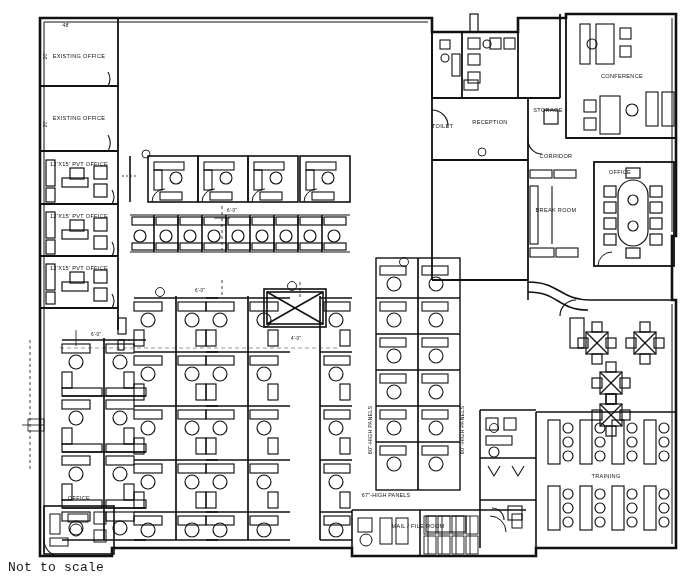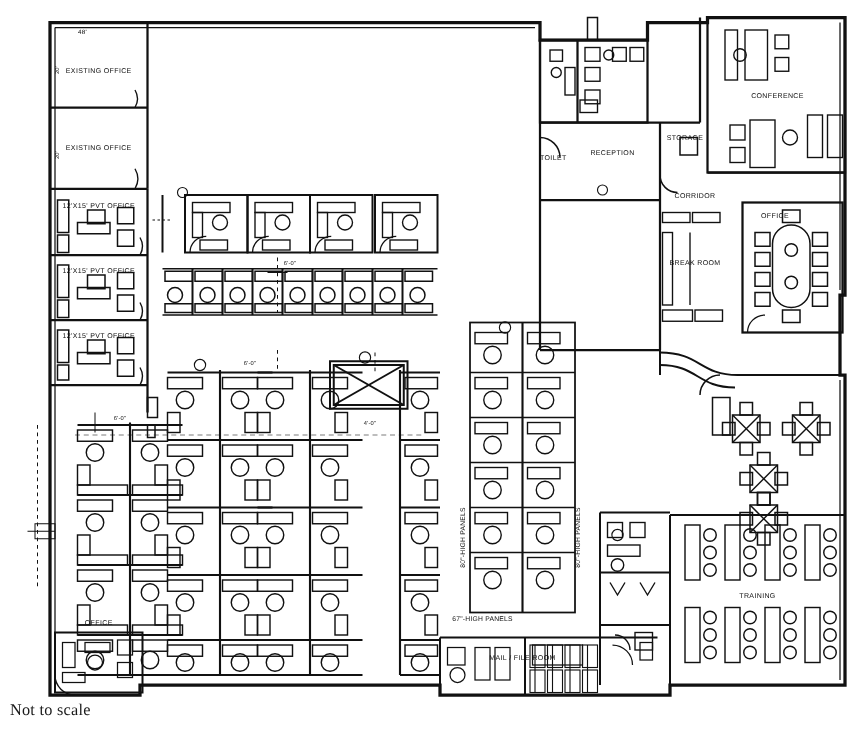--- a/index.html
+++ b/index.html
@@ -1,21 +1,21 @@
 <!DOCTYPE html>
 <html><head>
 <meta charset="utf-8">
 <style>
   html,body{margin:0;padding:0;background:#ffffff;}
   body{width:690px;height:588px;position:relative;overflow:hidden;
        font-family:"Liberation Sans", sans-serif;}
   #plan-root{position:absolute;left:0;top:0;width:690px;height:588px;}
   svg{display:block;}
   .cap{position:absolute;left:8px;top:560px;font-size:13px;color:#1a1a1a;
-       font-family:Liberation Serif, serif;letter-spacing:.2px;}
+       font-family:Liberation Mono, monospace;letter-spacing:.2px;}
   text{font-family:"Liberation Sans", sans-serif;fill:#111;}
 </style>
 </head>
 <body>
 
 <div id="plan-root">
 <svg width="690" height="588" viewBox="0 0 690 588">
   <rect x="0" y="0" width="690" height="588" fill="#ffffff"></rect>
 
   <g fill="none" stroke="#111" stroke-width="2.6">

